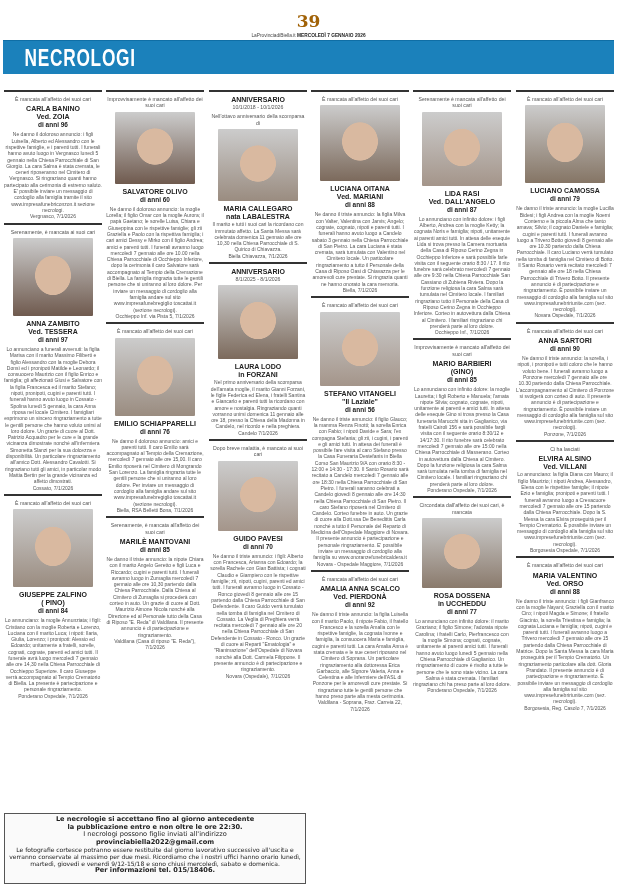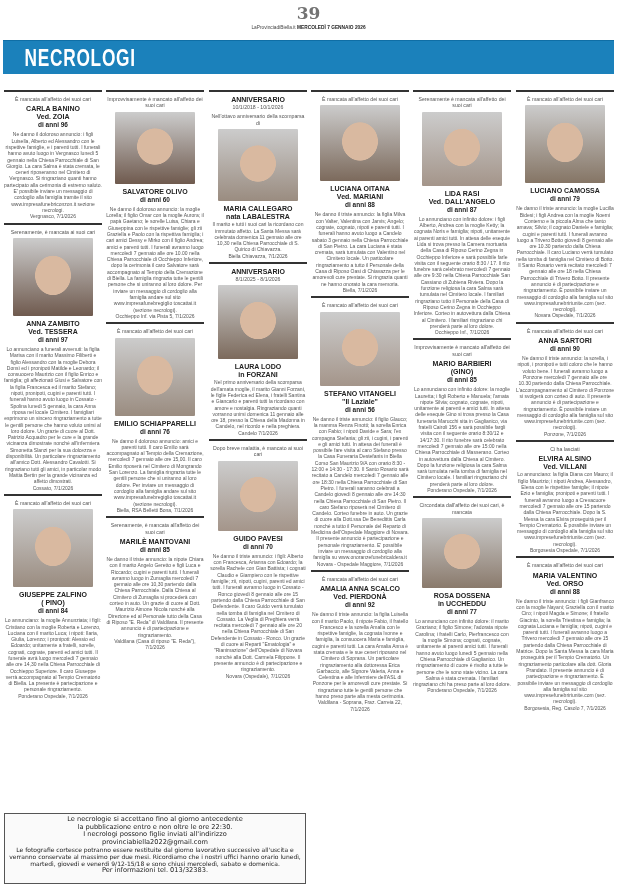--- a/index.html
+++ b/index.html
@@ -1,35 +1,35 @@
 <!DOCTYPE html>
 <html><head>
 <meta charset="utf-8">
 <style>
 *{box-sizing:border-box;margin:0;padding:0}
 html,body{width:617px;height:890px;background:#fff;overflow:hidden}
 body{font-family:"Liberation Sans",sans-serif;color:#333;position:relative}
 .hdr{position:absolute;top:0;left:0;width:617px;text-align:center}
-.pg{font-family:"DejaVu Serif",serif;font-weight:bold;font-size:17px;color:#737373;margin-top:4px;line-height:18px}
+.pg{font-family:"DejaVu Serif",serif;font-weight:bold;font-size:17px;color:#a16207;margin-top:12px;line-height:18px}
 .sub{font-family:"Liberation Sans Narrow","Liberation Sans",sans-serif;font-size:6px;color:#444;margin-top:2px;transform:scaleX(.8)}
 .sub b{font-weight:bold;color:#222}
 .band{position:absolute;top:40px;left:3px;width:611px;height:34px;background:#1b81bb;border-top:1px solid #0f6ea5;color:#fff;text-align:left;font-family:"Liberation Sans",sans-serif;font-weight:bold;font-size:24px;line-height:34px;letter-spacing:1px}
 .band span{display:inline-block;transform:scaleX(.72)}
 .col{position:absolute;top:90px;width:98px}
 .c1{left:4px}.c2{left:106px}.c3{left:209px}.c4{left:311px}.c5{left:413px}.c6{left:516px}
 .rule{height:2px;background:#333;margin:3px 0 4px}
 .rule.top{margin-top:0}
 .ob{text-align:center;font-size:5px;line-height:6.4px;color:#444}
 .intro{font-size:5.2px;color:#555;margin-bottom:3px}
 .nm{font-weight:bold;font-size:7px;line-height:8px;color:#222}
 .age{font-weight:bold;font-size:6.5px;line-height:8px;color:#222;margin-bottom:2px}
 .txt{font-size:5px;line-height:6.3px;color:#555;text-align:center}
 .ph{margin:2px auto 4px;border-radius:1px}
 .notice{position:absolute;left:4px;top:813px;width:302px;height:71px;border:1px solid #555;background:#fafafa;text-align:center;font-family:"DejaVu Sans",sans-serif;font-size:6.6px;line-height:7.6px;color:#222;padding-top:2px}
-.notice .b{font-weight:normal}
+.notice .b{font-weight:bold}
 .notice .l{font-size:6px;line-height:7px}
 </style>
 </head>
 <body>
 
 <div class="hdr">
   <div class="pg">39</div>
   <div class="sub"><span>LaProvinciadiBiella.it</span> <b>MERCOLEDÌ 7 GENNAIO 2026</b></div>
 </div>
 <div class="band"><span>NECROLOGI</span></div>
@@ -223,14 +223,14 @@
       <div class="txt">Borgosesia, Reg. Casolo 7, 7/1/2026</div>
     </div>
   </div>
 
 <div class="notice">
   <div class="b">Le necrologie si accettano fino al giorno antecedente</div>
   <div class="b">la pubblicazione entro e non oltre le ore 22:30.</div>
   <div>I necrologi possono figlie inviati all'indirizzo</div>
   <div class="b">provinciabiella2022@gmail.com</div>
   <div class="l">Le fotografie cortesce potranno essere restituite dal giorno lavorativo successivo all'uscita e verranno conservate al massimo per due mesi. Ricordiamo che i nostri uffici hanno orario lunedì, martedì, giovedì e venerdì 9/12-15/18 e sono chiusi mercoledì, sabato e domenica.</div>
-  <div class="b">Per informazioni tel. 013/32383.</div>
+  <div class="b">Per informazioni tel. 015/18406.</div>
 </div>
 
 </body></html>

